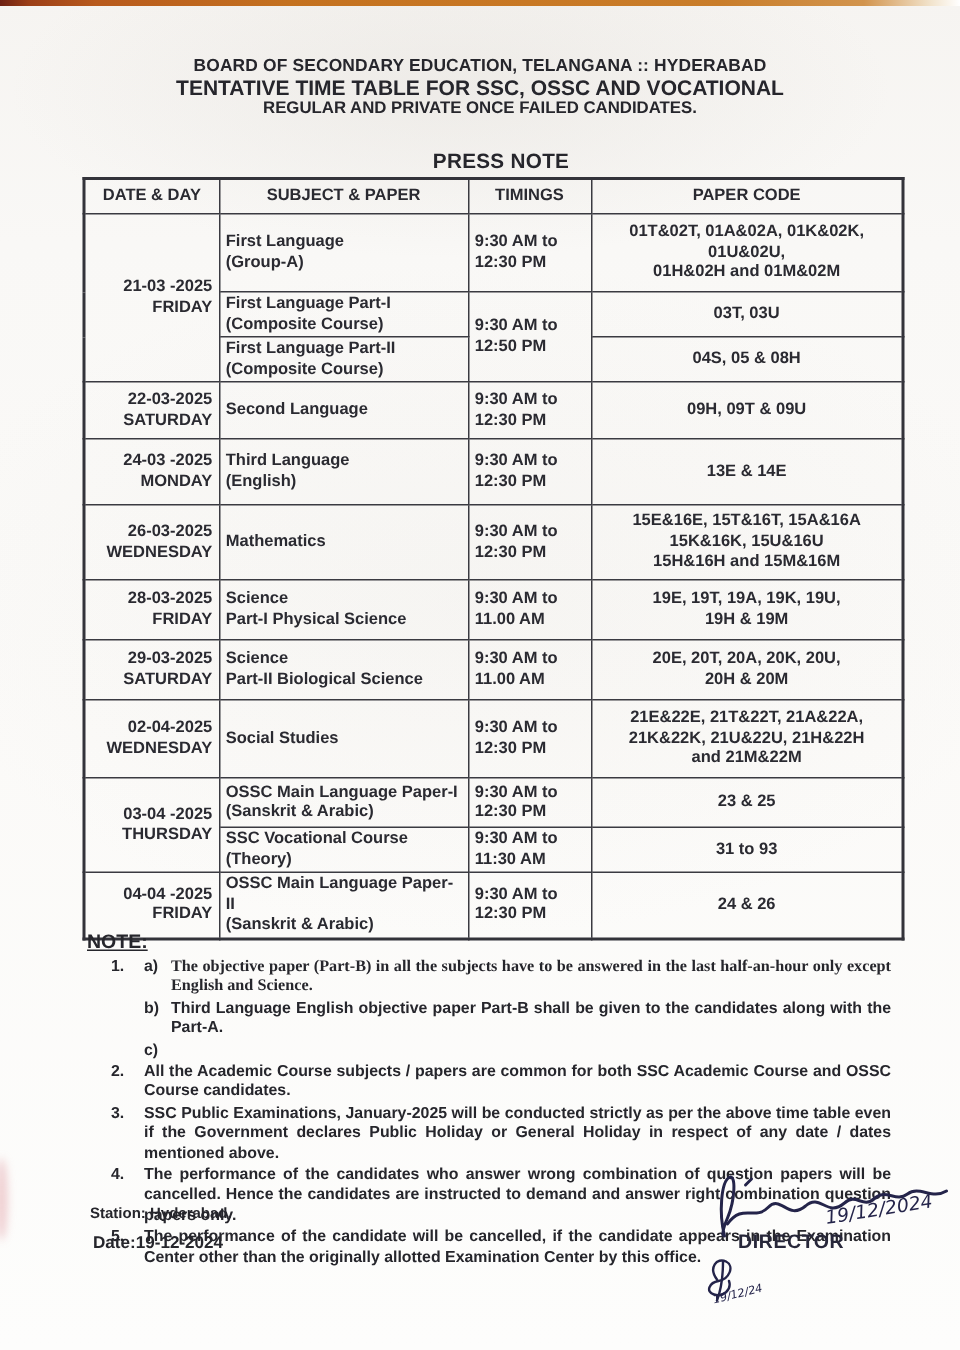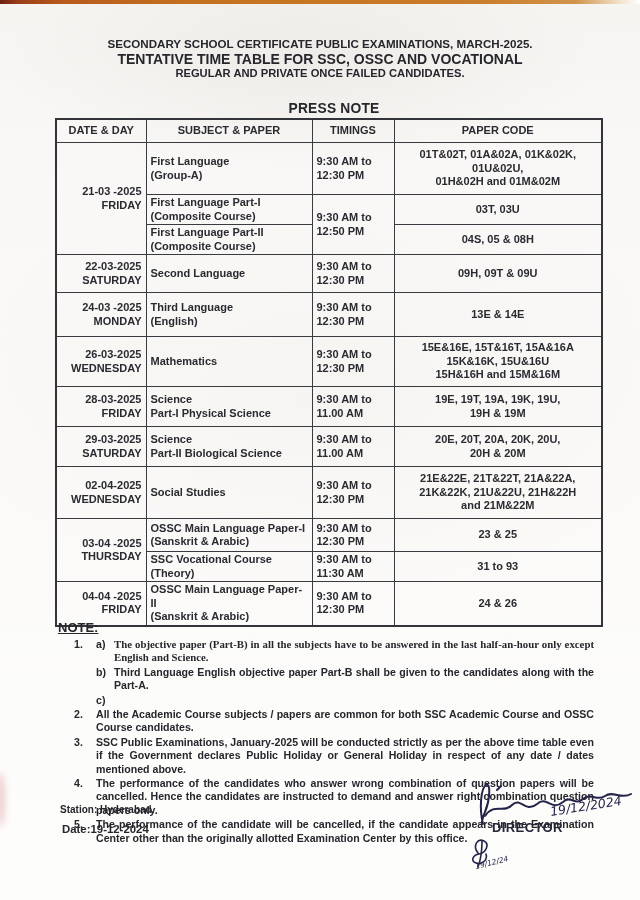--- a/index.html
+++ b/index.html
@@ -65,21 +65,21 @@
 </style>
 </head>
 <body>
 
 <div class="page">
 
   <div class="topbar"></div>
   <div class="edge-smudge"></div>
 
   <div class="hdr">
-    <div class="l2">SECONDARY SCHOOL CERTIFICATE PUBLIC EXAMINATIONS, MARCH-2025.</div>
+    <div class="l1">BOARD OF SECONDARY EDUCATION, TELANGANA :: HYDERABAD</div>
     <div class="l3">TENTATIVE TIME TABLE FOR SSC, OSSC AND VOCATIONAL</div>
     <div class="l4">REGULAR AND PRIVATE ONCE FAILED CANDIDATES.</div>
     <div class="press">PRESS NOTE</div>
   </div>
 
   <table class="tt">
     <colgroup>
       <col style="width:90px">
         <col style="width:166px">
         <col style="width:82px">

